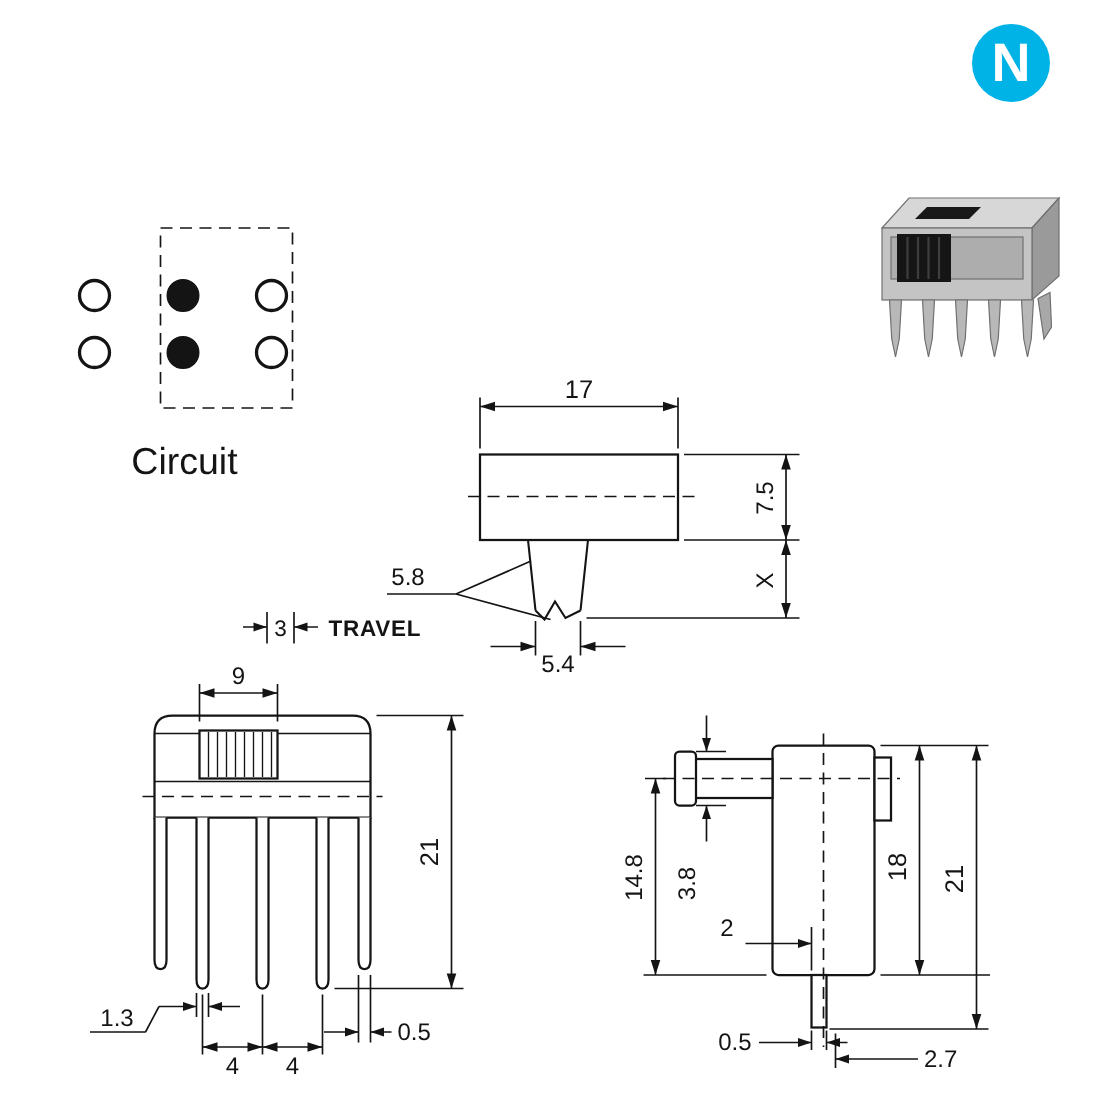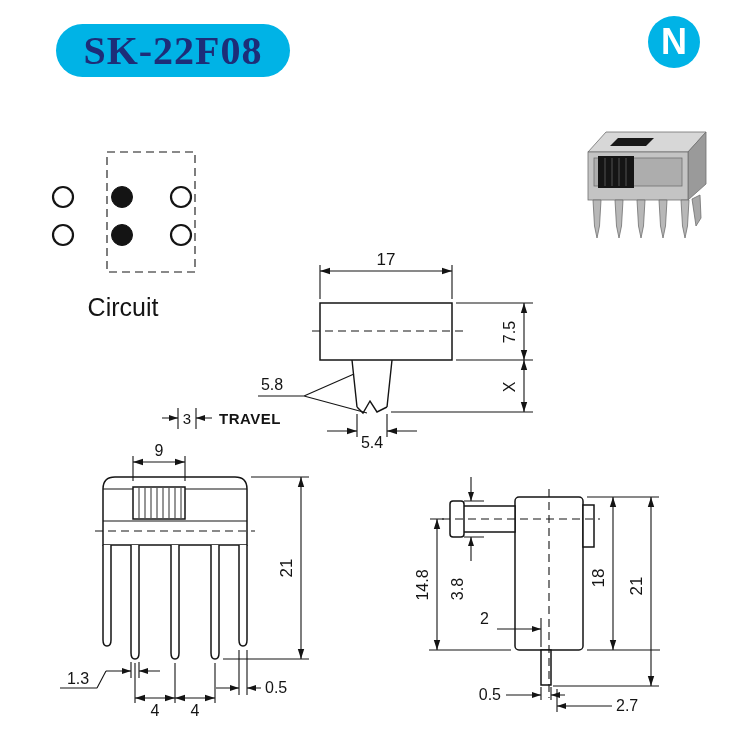--- a/index.html
+++ b/index.html
@@ -22,23 +22,20 @@
   .ah{fill:#141414;stroke:none;}
   .circ-open{fill:#ffffff;stroke:#141414;stroke-width:2.2;}
   .circ-fill{fill:#141414;stroke:#141414;stroke-width:1;}
   .ph-line{stroke:#707070;stroke-width:0.8;}
 </style>
 </head>
 <body>
 
 <div class="page">
 
-  <div class="badge">
-    <span>SK-22F08</span>
-  </div>
 
   <div class="logo">
     <span>N</span>
   </div>
 
   <svg width="735" height="744" viewBox="0 0 735 744">
 
     <g>
       <rect x="107" y="152" width="88" height="120" class="dashline"></rect>
       <circle cx="63" cy="197" r="10" class="circ-open"></circle>

